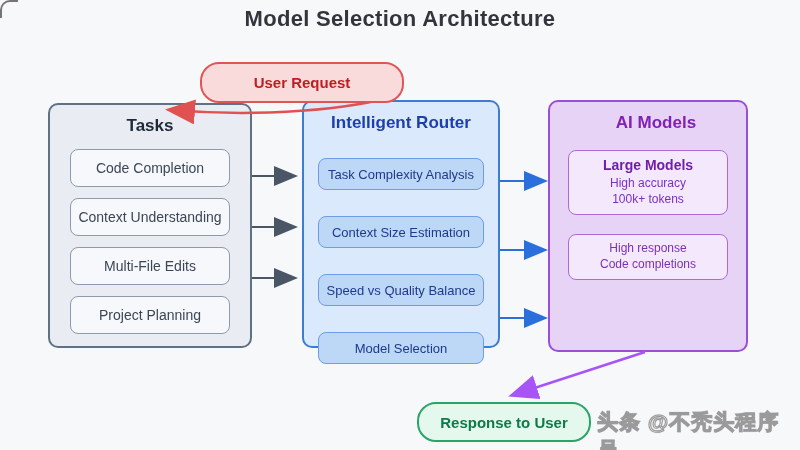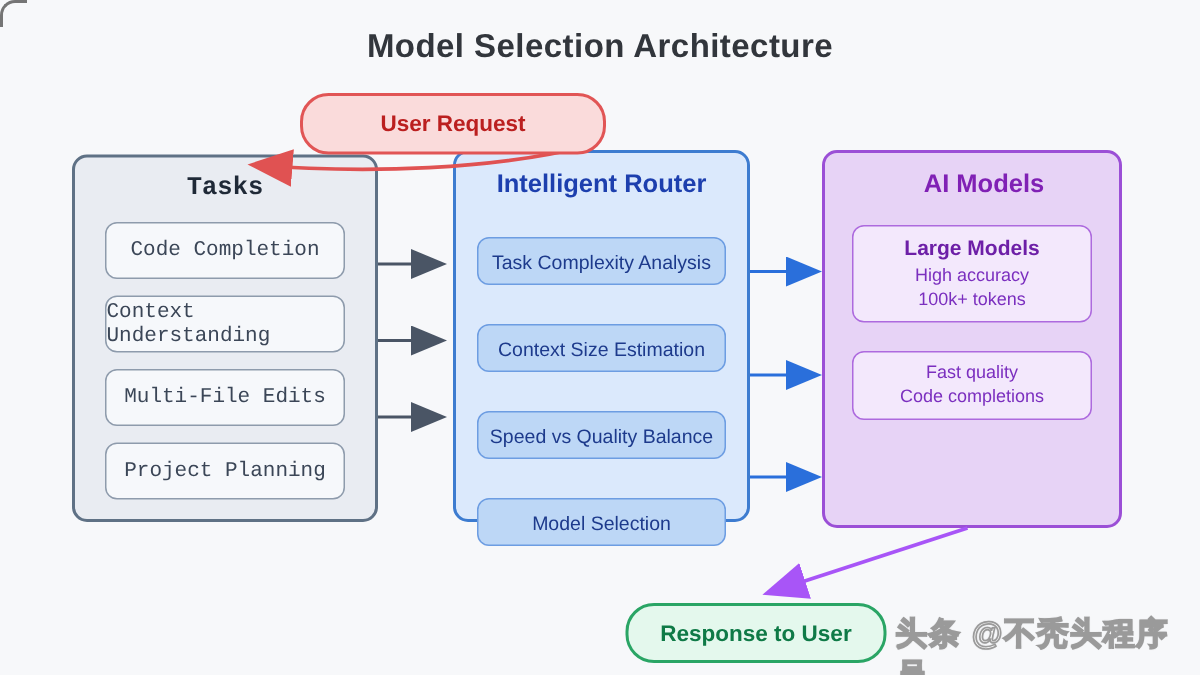--- a/index.html
+++ b/index.html
@@ -1,38 +1,38 @@
 <!DOCTYPE html>
 <html><head>
 <meta charset="utf-8">
 <style>
   html,body{margin:0;padding:0;}
   body{width:800px;height:450px;font-family:"Liberation Sans","DejaVu Sans",sans-serif;}
   #canvas{position:relative;width:800px;height:450px;background:#f7f8fa;overflow:hidden;}
 
   .page-title{position:absolute;left:0;top:0;width:800px;text-align:center;
-    font-size:22px;font-weight:bold;color:#32363c;margin:0;padding-top:18px;letter-spacing:.3px;}
+    font-size:22px;font-weight:bold;color:#32363c;margin:0;padding-top:6px;letter-spacing:.3px;}
 
   
   .corner{position:absolute;left:0;top:0;width:16px;height:16px;
     border-top:2px solid #555;border-left:2px solid #555;border-top-left-radius:10px;opacity:.8;}
 
   
   .pill{position:absolute;display:flex;align-items:center;justify-content:center;
     font-weight:bold;font-size:15px;border-radius:19px;z-index:3;}
   .pill.request{left:200px;top:62px;width:200px;height:37px;
     background:#fadbdb;border:2px solid #e15555;color:#bb1f1f;}
   .pill.response{left:417px;top:402px;width:170px;height:36px;
     background:#e4f8ed;border:2px solid #2aa565;color:#0f7a47;}
 
   
   .bigbox{position:absolute;border-radius:10px;box-sizing:border-box;z-index:1;}
   .bigbox h2{margin:0;text-align:center;font-size:17px;padding-top:11px;}
 
-  .tasks{left:48px;top:103px;width:204px;height:245px;background:#e9ecf2;border:2px solid #5f7185;font-family:Liberation Mono, monospace;}
+  .tasks{left:48px;top:103px;width:204px;height:245px;background:#e9ecf2;border:2px solid #5f7185;}
   .tasks h2{color:#1f2937;}
   .tasks .items{display:flex;flex-direction:column;gap:11px;margin-top:13px;align-items:center;}
   .task-item{width:160px;height:38px;box-sizing:border-box;background:#f6f8fb;
     border:1.5px solid #8e9bac;border-radius:8px;display:flex;align-items:center;justify-content:center;
     font-size:14px;color:#3b4657;}
 
   .router{left:302px;top:100px;width:198px;height:248px;background:#dbe9fc;border:2px solid #3d7cd0;}
   .router h2{color:#1d3fae;}
   .router .items{display:flex;flex-direction:column;gap:26px;margin-top:25px;align-items:center;}
   .router-item{width:166px;height:32px;box-sizing:border-box;background:#bdd7f6;
@@ -122,21 +122,21 @@
 
   <div class="bigbox aimodels">
     <h2>AI Models</h2>
     <div class="cards">
       <div class="ai-card">
         <div class="name">Large Models</div>
         <div class="line">High accuracy</div>
         <div class="line">100k+ tokens</div>
       </div>
       <div class="ai-card">
-        <div class="line">Fast quality</div>
+        <div class="line">High response</div>
         <div class="line">Code completions</div>
       </div>
     </div>
   </div>
 
   <div class="pill response">
     <span>Response to User</span>
   </div>
 
   <div class="watermark">头条 @不秃头程序员</div>

